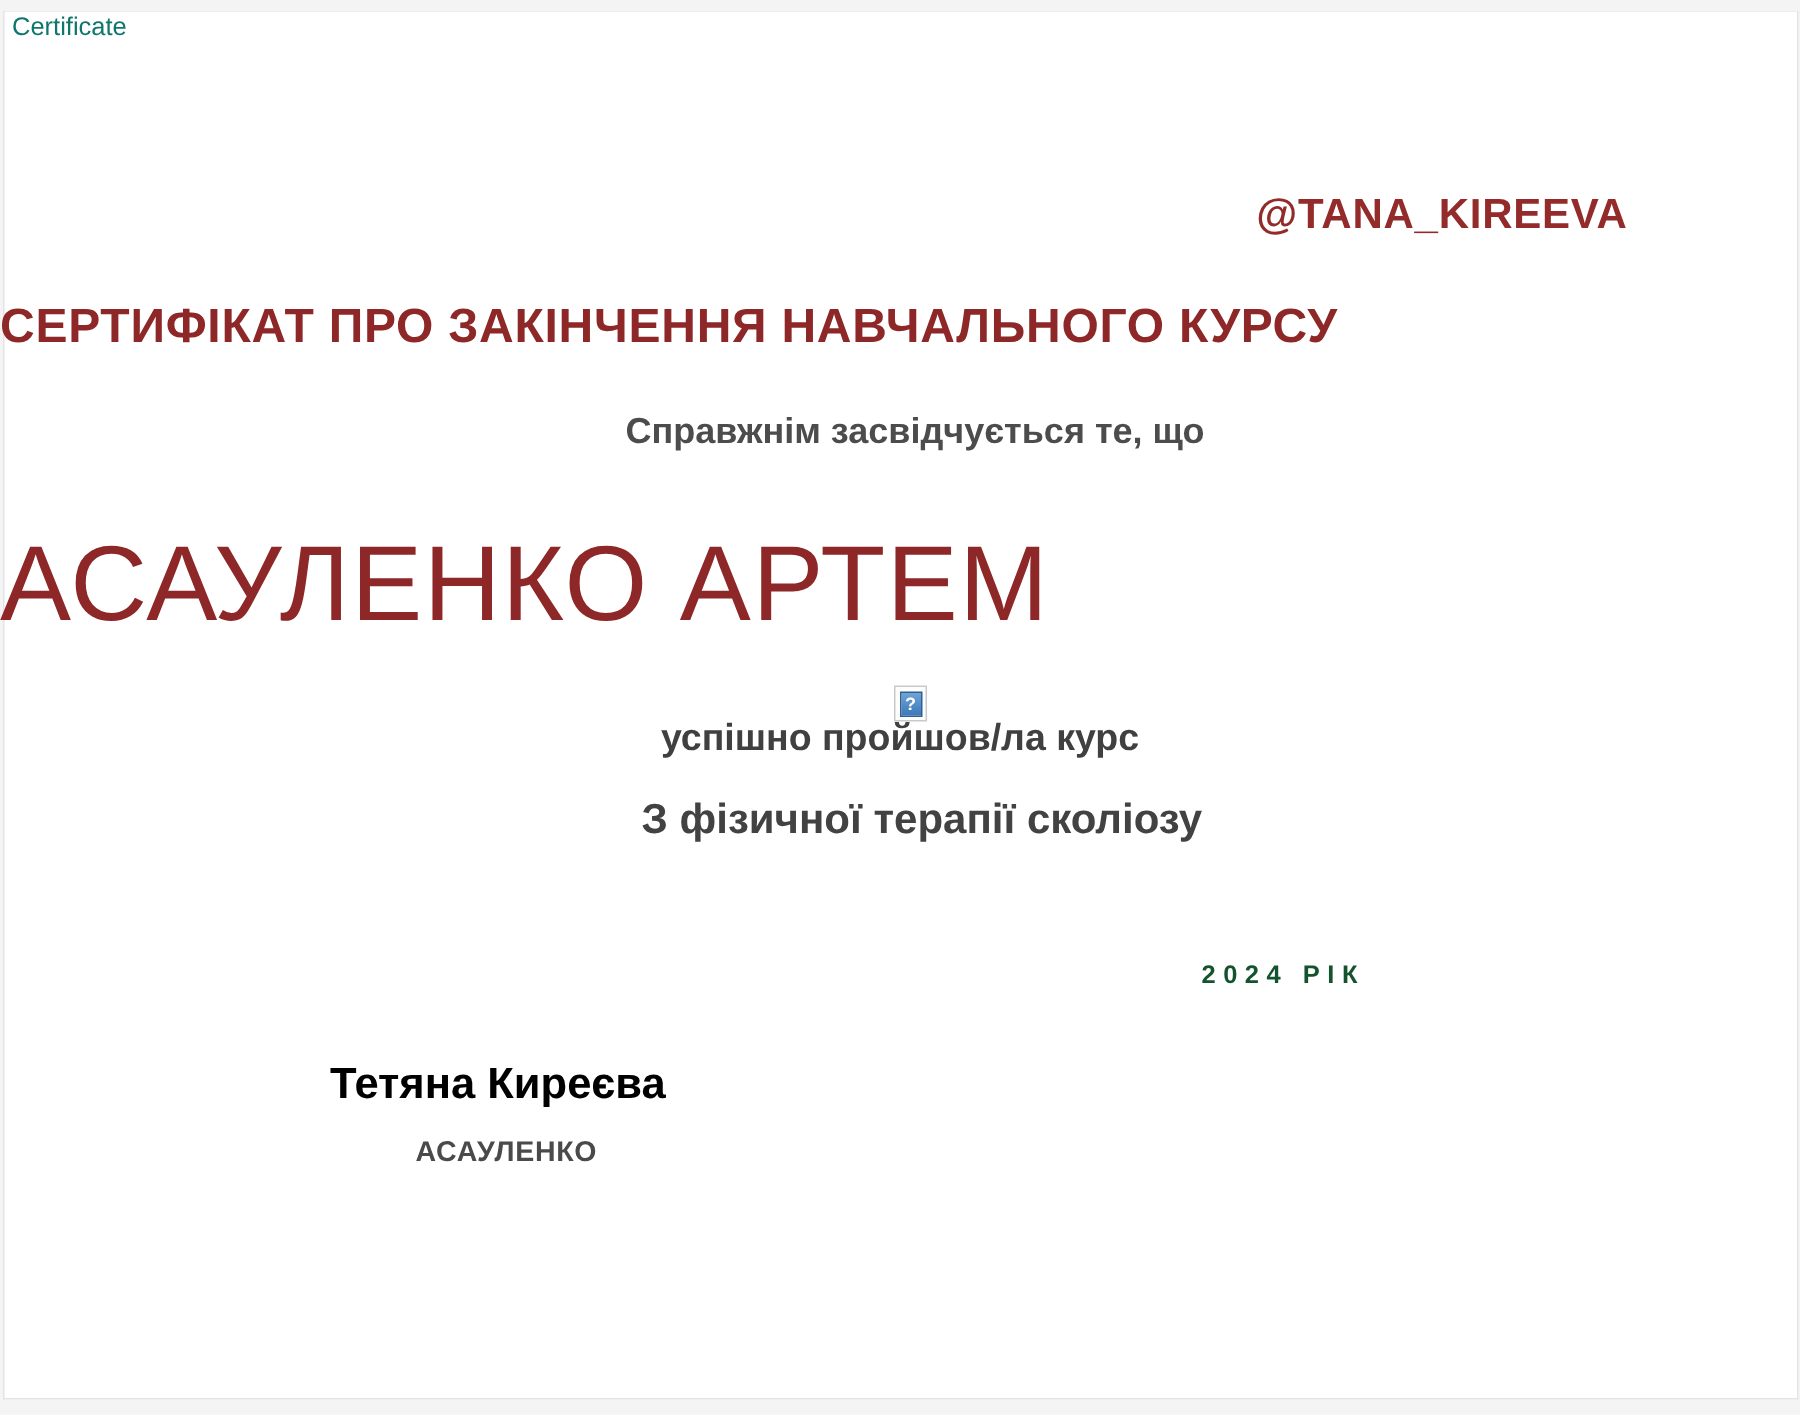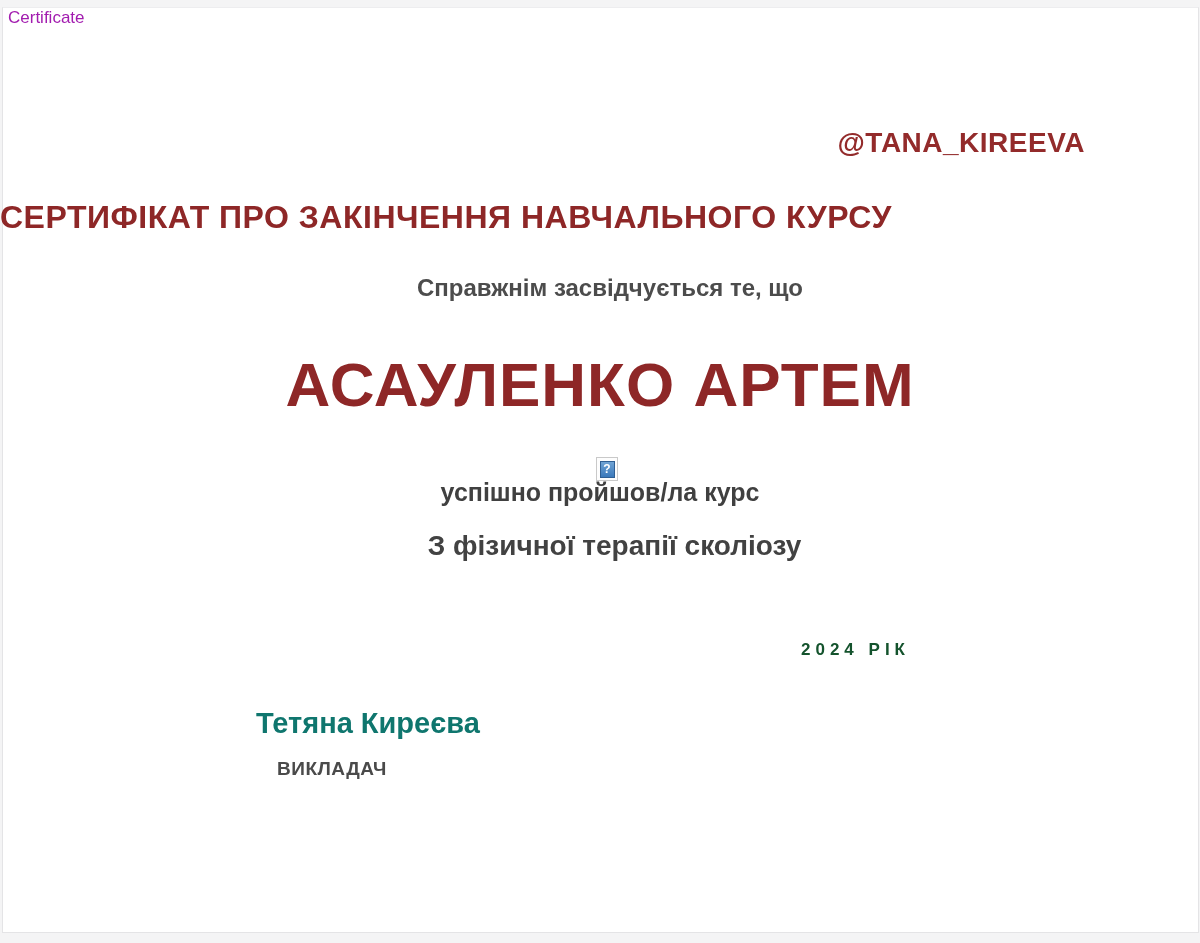--- a/index.html
+++ b/index.html
@@ -15,21 +15,21 @@
     left: 2px; top: 7px;
     width: 1197px; height: 926px;
     background: #ffffff;
     border: 1px solid #e4e4e6;
     border-top-color: #ededef;
   }
   .page-heading {
     position: absolute;
     left: 8px; top: 8px;
     font-size: 17px;
-    color: #a21caf;
+    color: #0f766e;
     font-weight: 400;
   }
   .handle {
     position: absolute;
     top: 99px; right: 115px;
     font-size: 28px;
     font-weight: 700;
     color: #932b2b;
     letter-spacing: 0.5px;
     margin-top: 28px;
@@ -49,23 +49,23 @@
     left: 0; right: 0; top: 274px;
     text-align: center;
     font-size: 24px;
     font-weight: 700;
     color: #4c4c4c;
     padding-left: 20px;
   }
   .recipient-name {
     position: absolute;
     left: 0; right: 0; top: 349px;
-    text-align: center;
-    font-size: 62px;
-    font-weight: 700;
+    text-align: left;
+    font-size: 71px;
+    font-weight: 400;
     color: #8e2727;
     letter-spacing: 1px;
     white-space: nowrap;
   }
   .broken-img {
     position: absolute;
     left: 596px; top: 457px;
     width: 22px; height: 24px;
     background: #fdfdfd;
     border: 1px solid #c9c9c9;
@@ -106,22 +106,21 @@
     font-weight: 700;
     color: #14532d;
     letter-spacing: 5px;
     white-space: nowrap;
   }
   .signer-name {
     position: absolute;
     left: 220px; top: 707px;
     font-size: 29px;
     font-weight: 700;
-    color: #0f766e;
-    margin-left: 36px;
+    color: #000000;
   }
   .signer-role {
     position: absolute;
     left: 277px; top: 758px;
     font-size: 19px;
     font-weight: 700;
     color: #4a4a4a;
     letter-spacing: 0.5px;
   }
 </style>
@@ -145,13 +144,13 @@
 </span>
 
 <div class="completion-line">успішно пройшов/ла курс</div>
 
 <div class="course-name">З фізичної терапії сколіозу</div>
 
 <div class="year-line">2024 РІК</div>
 
 <div class="signer-name">Тетяна Киреєва</div>
 
-<div class="signer-role">ВИКЛАДАЧ</div>
+<div class="signer-role">АСАУЛЕНКО</div>
 
 </body></html>

